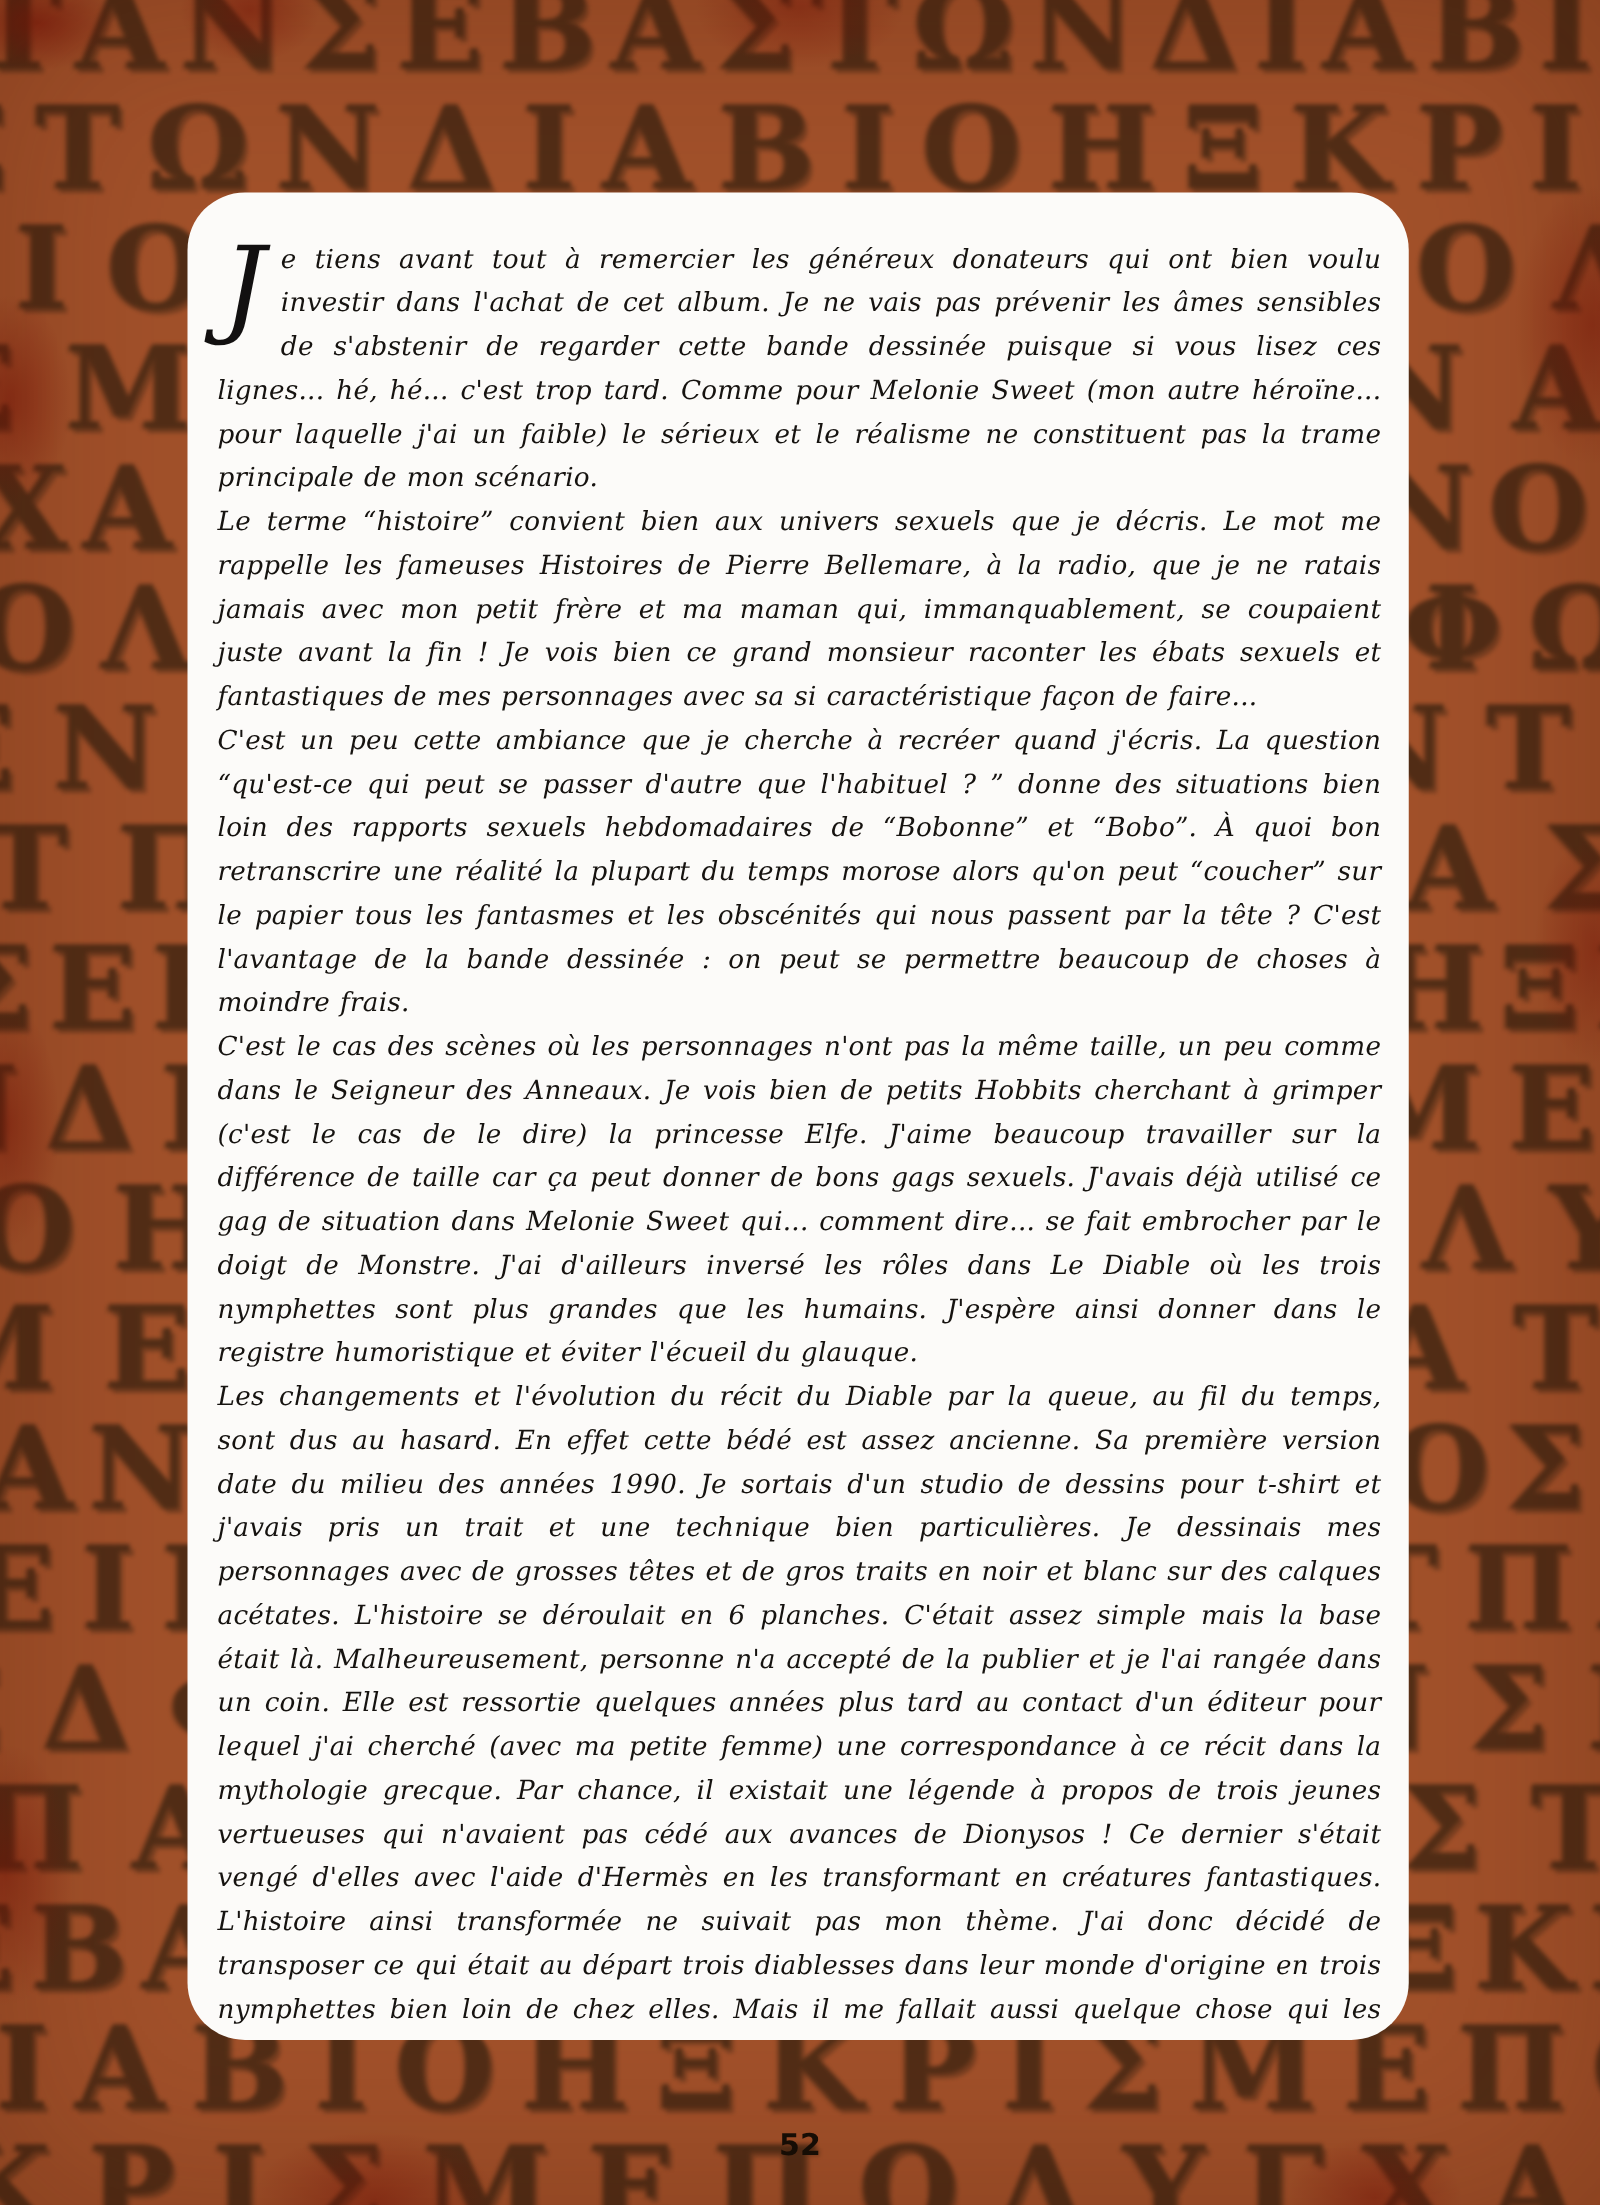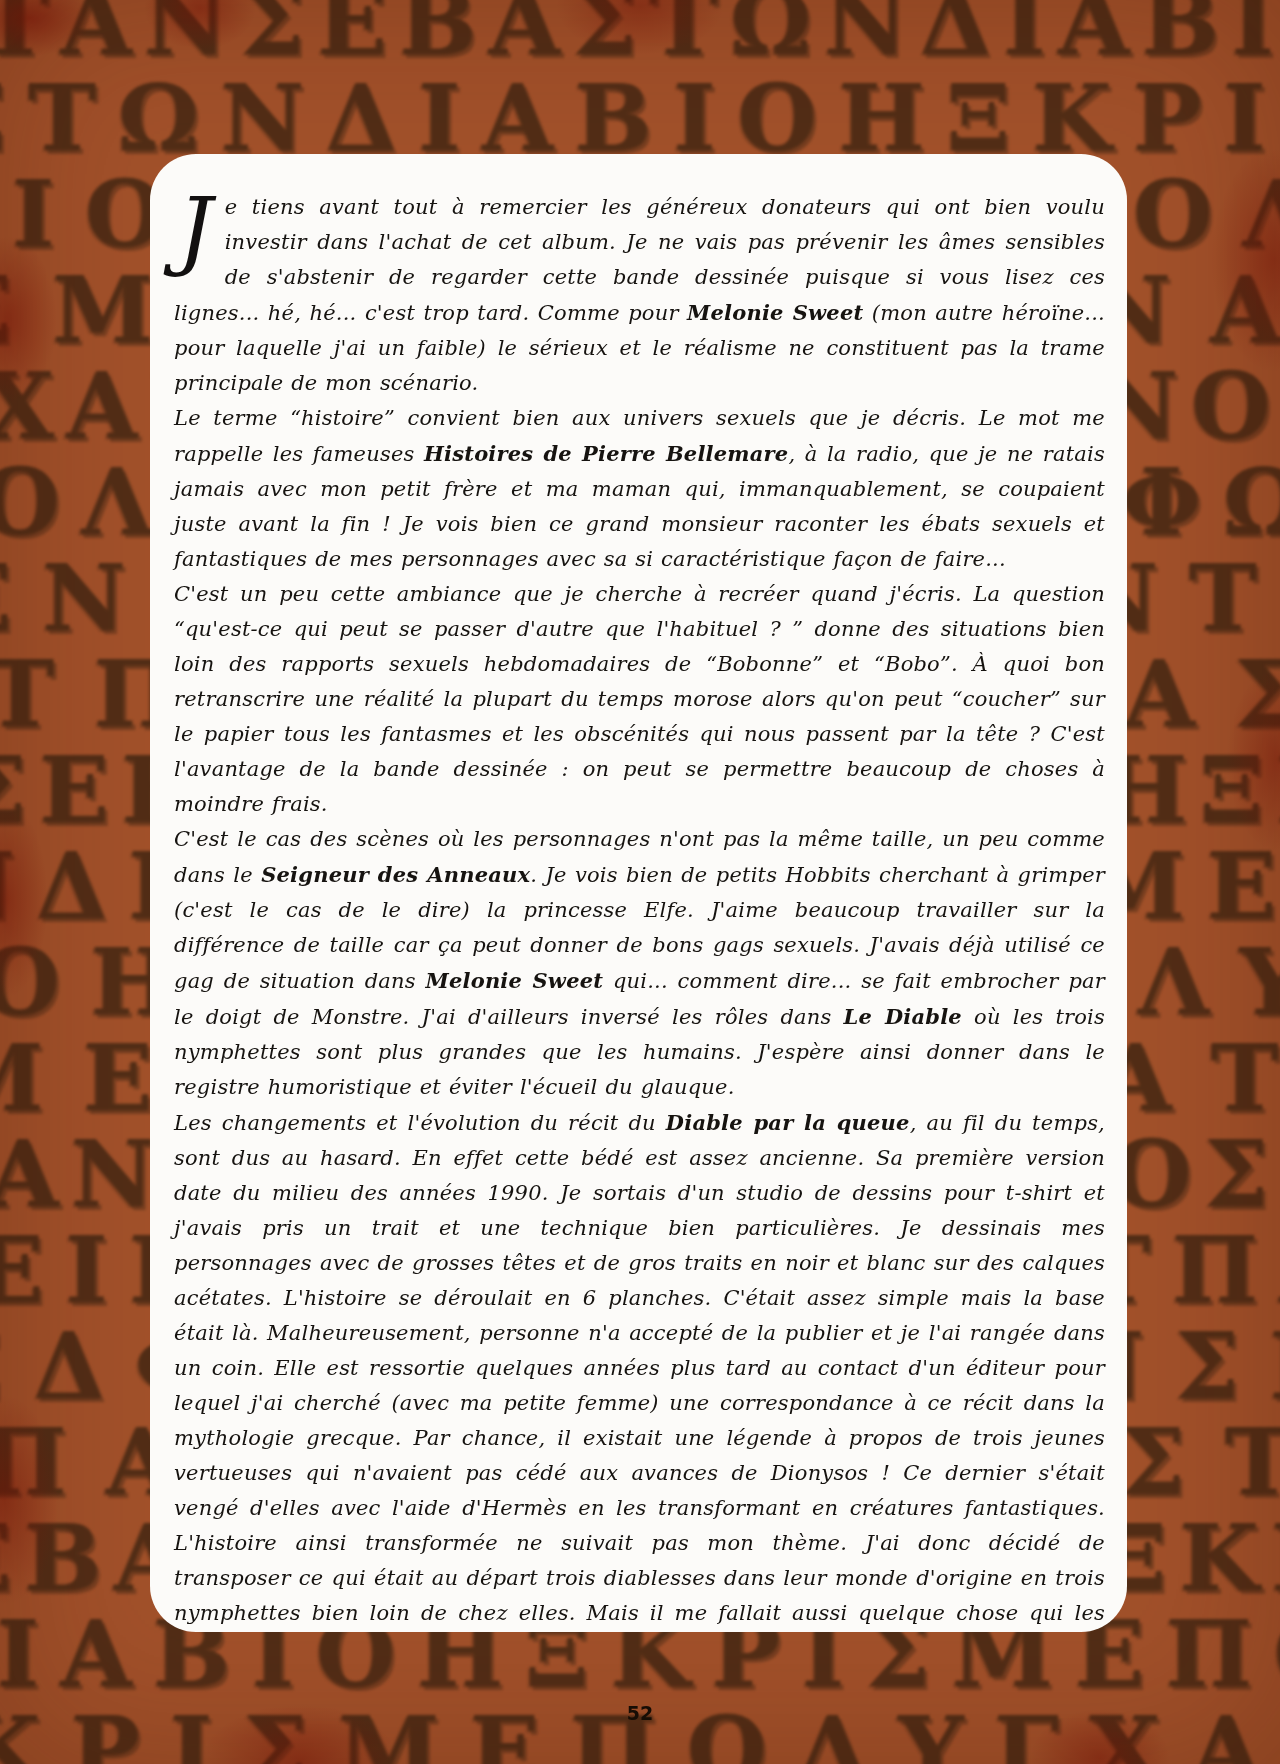--- a/index.html
+++ b/index.html
@@ -56,35 +56,35 @@
   .article p{
     margin:0;
     text-align:justify;
     font-style:italic;
     font-size:21px;
     line-height:35px;
     color:#161310;
     letter-spacing:.2px;
     word-spacing:1px;
   }
-  .em{font-weight:bold;}
+  .em{font-weight:normal;}
   .dropcap{
     float:left;
     font-style:italic;
     font-size:86px;
     line-height:66px;
     padding:6px 12px 0 4px;
     color:#121010;
   }
   .pagenum{
     position:absolute;
     left:0;right:0;top:1702px;
     text-align:center;
     font-family:"DejaVu Sans",sans-serif;
-    font-size:19px;
+    font-size:24px;
     font-weight:bold;
     color:#160d05;
   }
 </style>
 </head>
 <body>
 
 <div class="page">
   <div class="texture">
       <div class="tex-row" style="margin-left: -20px; letter-spacing: 12px;">ΤΑΝΣΕΒΑΣΤΩΝΔΙΑΒΙΟΗ</div>

